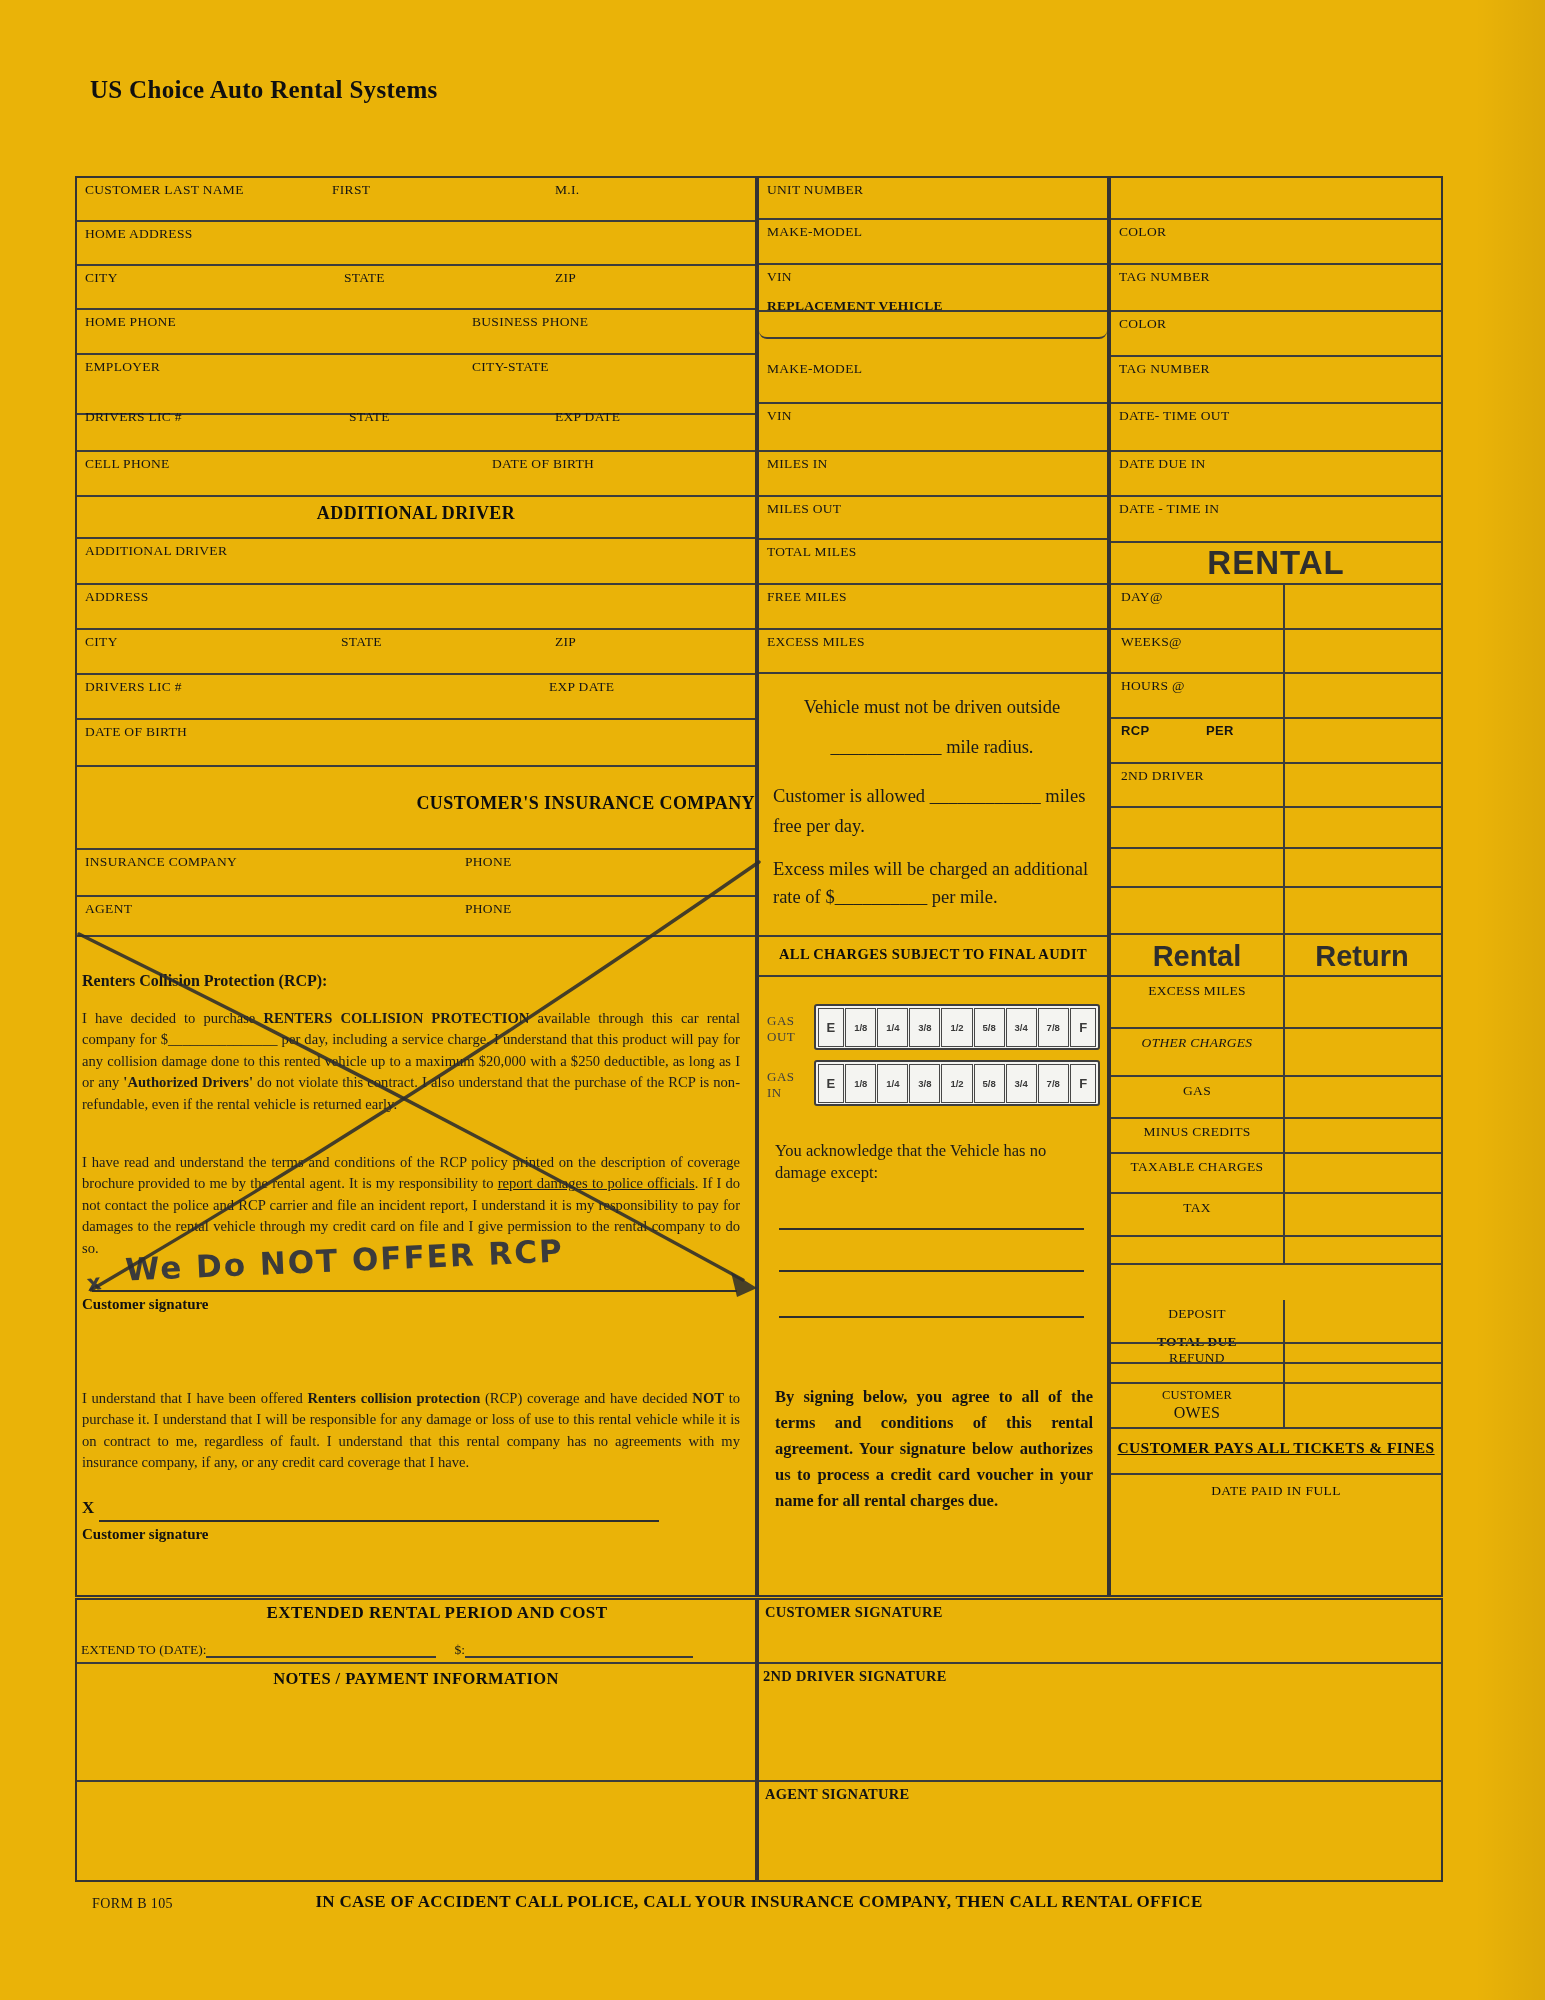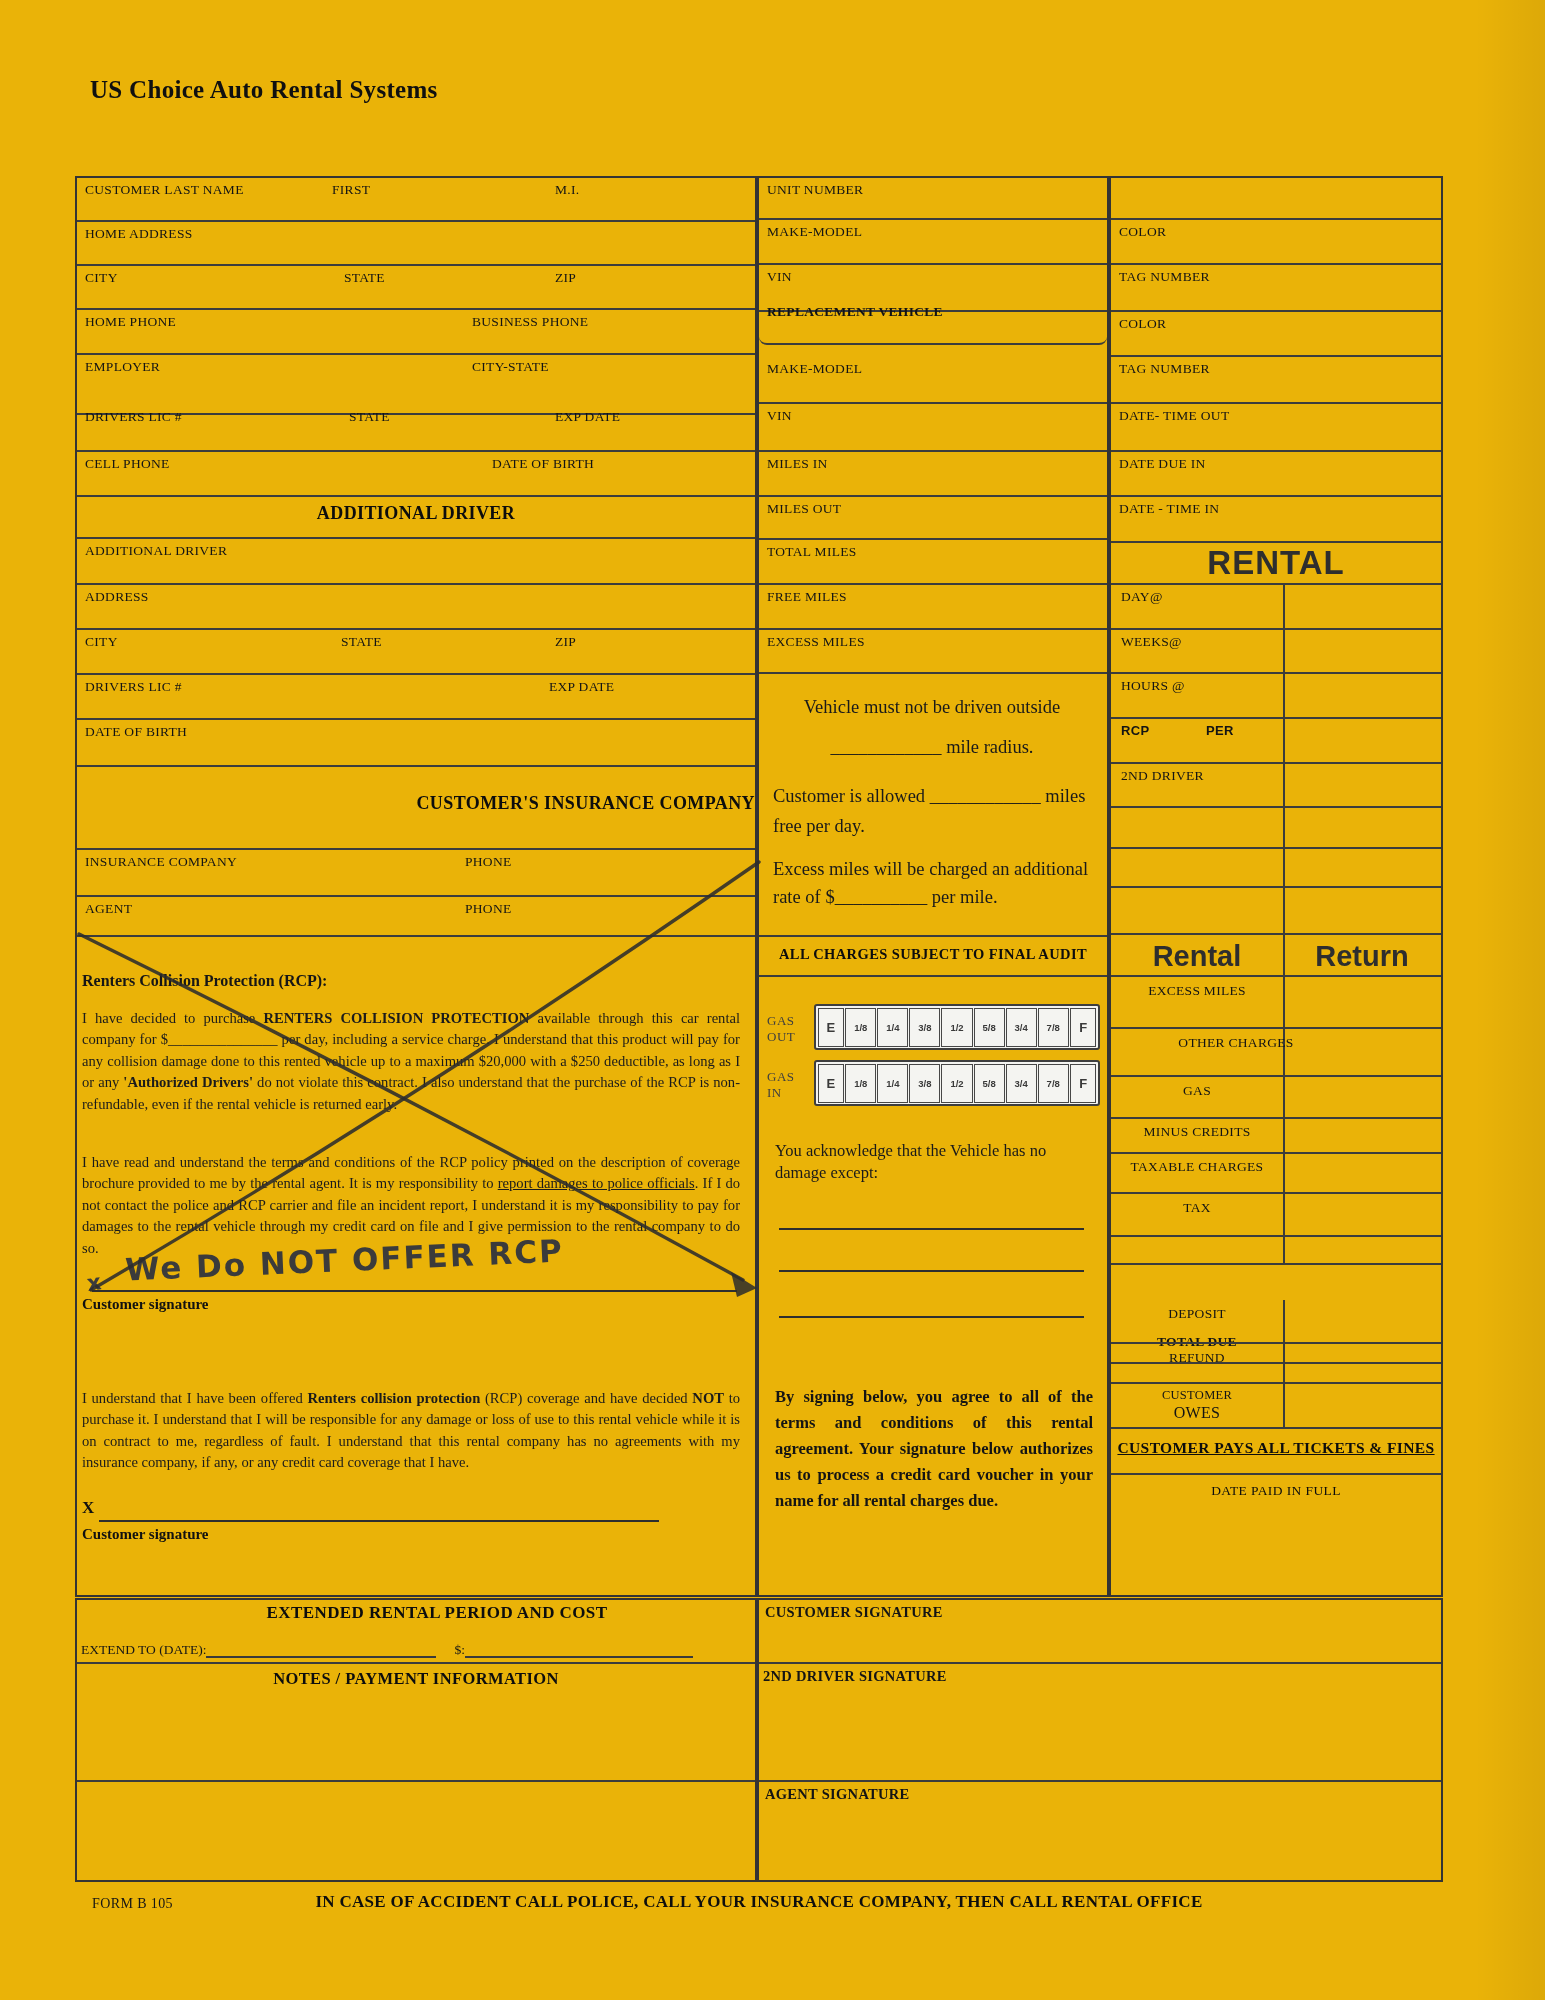--- a/index.html
+++ b/index.html
@@ -5,21 +5,21 @@
   html,body{margin:0;padding:0;background:#e9e9e7;}
   .page{position:relative;width:1545px;height:2000px;background:#eab308;font-family:"Liberation Serif",serif;overflow:hidden;color:#161616;}
   .scan-edge{position:absolute;right:0;top:0;width:70px;height:100%;background:linear-gradient(90deg,rgba(0,0,0,0) 0%,rgba(0,0,0,0.06) 100%);}
   .box{position:absolute;box-sizing:border-box;}
   .col{position:absolute;border:2px solid #343434;box-sizing:border-box;}
   .fr{position:absolute;left:0;right:0;border-bottom:2px solid #3c3c3c;box-sizing:border-box;}
   .fr.nb{border-bottom:none;}
   .lbl{position:absolute;left:8px;top:4px;font-size:13.5px;letter-spacing:.3px;white-space:nowrap;color:#141414;}
   .lbl.b{font-weight:bold;}
   .lbl.c{left:0;right:0;text-align:center;white-space:normal;}
-  .lbl.i{padding-left:39px;}
+  .lbl.i{font-style:italic;}
   .hdr{position:absolute;left:0;right:0;text-align:center;font-weight:bold;color:#0d0d0d;letter-spacing:.4px;}
   .divider{position:absolute;top:0;bottom:0;left:172px;border-left:2px solid #3c3c3c;}
   .para{position:absolute;font-size:14.6px;line-height:1.47;text-align:justify;color:#1b1b1b;}
   .sans{font-family:"Liberation Sans",sans-serif;}
   .bigword{position:absolute;left:0;right:0;top:-2px;text-align:center;font-family:"Liberation Sans",sans-serif;font-weight:bold;font-size:33px;letter-spacing:1px;color:#2e2e2e;line-height:44px;}
   .gauge{position:absolute;display:flex;border:2px solid #3e3e3e;border-radius:3px;background:#f4f4f1;padding:1px;}
   .gauge span{flex:1;border:1.4px solid #474747;margin:0.5px;display:flex;align-items:center;justify-content:center;font-family:"Liberation Sans",sans-serif;font-weight:bold;font-size:9.5px;color:#3a3a3a;}
   .gauge span.ef{flex:.85;font-size:13px;}
   .dline{position:absolute;height:0;border-bottom:2px solid #2e2e2e;}
   .hand{position:absolute;font-family:"DejaVu Sans",sans-serif;font-weight:bold;color:#3b3b3b;white-space:nowrap;}
@@ -123,21 +123,21 @@
   <div class="col" style="left:757px;top:176px;width:352px;height:1421px;">
     <div class="fr" style="top:0;height:42px;">
         <span class="lbl">UNIT NUMBER</span>
       </div>
     <div class="fr" style="top:42px;height:45px;">
         <span class="lbl">MAKE-MODEL</span>
       </div>
     <div class="fr" style="top:87px;height:47px;">
         <span class="lbl">VIN</span>
       </div>
-    <div class="fr" style="top:122px;height:45px;border-radius:8px;">
+    <div class="fr" style="top:116px;height:45px;border-radius:8px;">
         <span class="lbl b">REPLACEMENT VEHICLE</span>
       </div>
     <div class="fr" style="top:179px;height:47px;">
         <span class="lbl">MAKE-MODEL</span>
       </div>
     <div class="fr" style="top:226px;height:48px;">
         <span class="lbl">VIN</span>
       </div>
     <div class="fr" style="top:274px;height:45px;">
         <span class="lbl">MILES IN</span>

